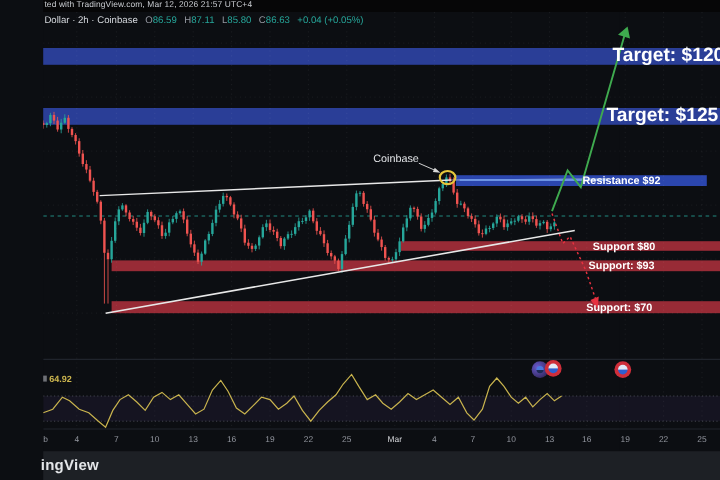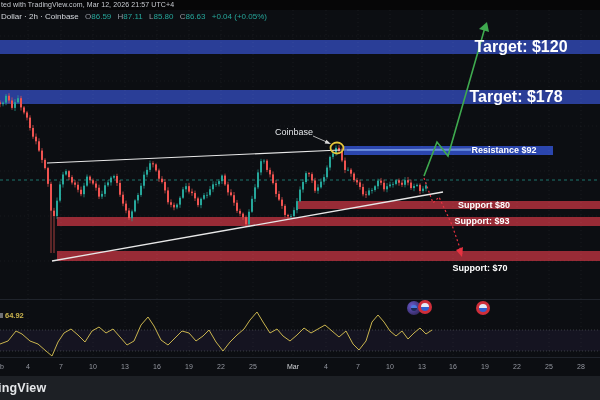--- a/index.html
+++ b/index.html
@@ -1,41 +1,41 @@
 <!DOCTYPE html>
 <html><head>
 <meta charset="utf-8">
 <style>
   html,body{margin:0;padding:0;background:#0c0e12;width:600px;height:400px;overflow:hidden;
     font-family:"Liberation Sans",sans-serif;-webkit-font-smoothing:antialiased;}
-  #stage{position:relative;width:480px;height:400px;background:#0c0e12;}
+  #stage{position:relative;width:480px;height:400px;background:#0c0e12;margin-left:36px;}
   
   #topbar{position:absolute;left:0;top:0;width:600px;height:10px;background:#060607;z-index:4;}
   #topbar .attr{position:absolute;left:1px;top:1px;font-size:7px;color:#c9ccd1;letter-spacing:.1px;white-space:nowrap;}
   
   #symrow{position:absolute;left:1px;top:12px;z-index:4;font-size:8px;white-space:nowrap;color:#d5d8dd;}
   #symrow .lab{color:#9598a1;margin-left:4px;}
   #symrow .val{color:#26a69a;}
   #symrow .chg{color:#26a69a;margin-left:4px;}
   
   .band{position:absolute;z-index:1;}
   .band-lbl{position:absolute;z-index:3;color:#fff;font-weight:bold;white-space:nowrap;transform:translate(-50%,-50%);}
   .lbl-10{font-size:16px;text-align:right;} .lbl-9{font-size:9px;}
   #band-t120{left:0;top:40px;width:600px;height:14px;background:#2a3e97;}
   #band-t106{left:0;top:90px;width:600px;height:14px;background:#2a3e97;}
   #band-r92 {left:344px;top:146px;width:209px;height:9px;background:#2b46ae;}
   #band-s80 {left:298px;top:201px;width:302px;height:8px;background:#982b36;}
   #band-s75 {left:57px;top:217px;width:543px;height:9px;background:#982b36;}
   #band-s70 {left:57px;top:251px;width:543px;height:10px;background:#982b36;}
   #lbl-t120{left:521px;top:47px;}
   #lbl-t106{left:516px;top:97px;}
-  #lbl-r92{left:504px;top:150px;}
+  #lbl-r92{left:482px;top:150px;}
   #lbl-s80{left:484px;top:205px;}
   #lbl-s75{left:482px;top:221px;}
-  #lbl-s70{left:480px;top:268px;}
+  #lbl-s70{left:480px;top:256px;}
   #lbl-rejection{left:294px;top:132px;font-weight:normal;font-size:9px;color:#e3e5e8;}
   
   #chart-svg{position:absolute;left:0;top:0;z-index:2;pointer-events:none;}
   
   #rsi-lbl{position:absolute;left:5px;top:311px;z-index:3;font-size:7.5px;font-weight:bold;color:#cdb64f;}
   #rsi-icon{position:absolute;left:0;top:313px;width:3px;height:5px;background:#6e7076;z-index:3;}
   
   .badge{position:absolute;z-index:3;width:14px;height:14px;border-radius:50%;}
   .badge .inner{width:8px;height:8px;border-radius:50%;margin:3px;
     background:linear-gradient(180deg,#e3e9f6 45%,#2f5fd0 55%);}
@@ -401,21 +401,21 @@
       <polyline points="424,176 437,142 448,156 486,24" fill="none" stroke="#3faa4f" stroke-width="1.6" stroke-dasharray=""></polyline>
       <polygon points="487,22 489,32 479,29" fill="#3faa4f"></polygon>
       <polyline points="424,178 433,203 439,197 452,225 462,254" fill="none" stroke="#e83240" stroke-width="1.2" stroke-dasharray="2,2.5"></polyline>
       <polygon points="462,257 463,247 456,250" fill="#e83240"></polygon>
       <polygon points="331,144 326.3,139.8 324.7,143.4" fill="#d8d8d8"></polygon>
       <ellipse cx="337" cy="148" rx="6.5" ry="5.5" fill="none" stroke="#e6c73c" stroke-width="1.8"></ellipse>
       <polyline points="0,344 8,341 16,331 22,334 30,341 38,344 46,351 52,356 58,342 64,333 71,329 78,335 85,342 92,331 99,327 106,333 113,329 120,337 127,345 134,341 141,325 148,317 154,326 161,340 168,345 175,338 182,331 189,333 196,341 203,336 209,330 216,342 223,351 230,342 237,335 244,329 250,320 257,312 263,322 270,333 277,329 283,336 290,341 297,335 304,328 311,333 318,329 325,325 332,331 339,337 346,331 353,344 359,350 366,341 372,322 378,315 384,322 390,331 396,336 402,331 408,339 414,333 420,328 426,334 432,330" fill="none" stroke="#c9b44e" stroke-width="1"></polyline>
     </svg>
 
   <div class="band-lbl lbl-10" id="lbl-t120">Target: $120</div>
-  <div class="band-lbl lbl-10" id="lbl-t106">Target: $178</div>
+  <div class="band-lbl lbl-10" id="lbl-t106">Target: $125</div>
   <div class="band-lbl lbl-9" id="lbl-r92">Resistance $92</div>
   <div class="band-lbl lbl-9" id="lbl-s80">Support $80</div>
   <div class="band-lbl lbl-9" id="lbl-s75">Support: $93</div>
   <div class="band-lbl lbl-9" id="lbl-s70">Support: $70</div>
   <div class="band-lbl" id="lbl-rejection">Coinbase</div>
 
   <div id="rsi-icon"></div>
   <div id="rsi-lbl">64.92</div>
 
   <div class="badge" id="badge-1">

